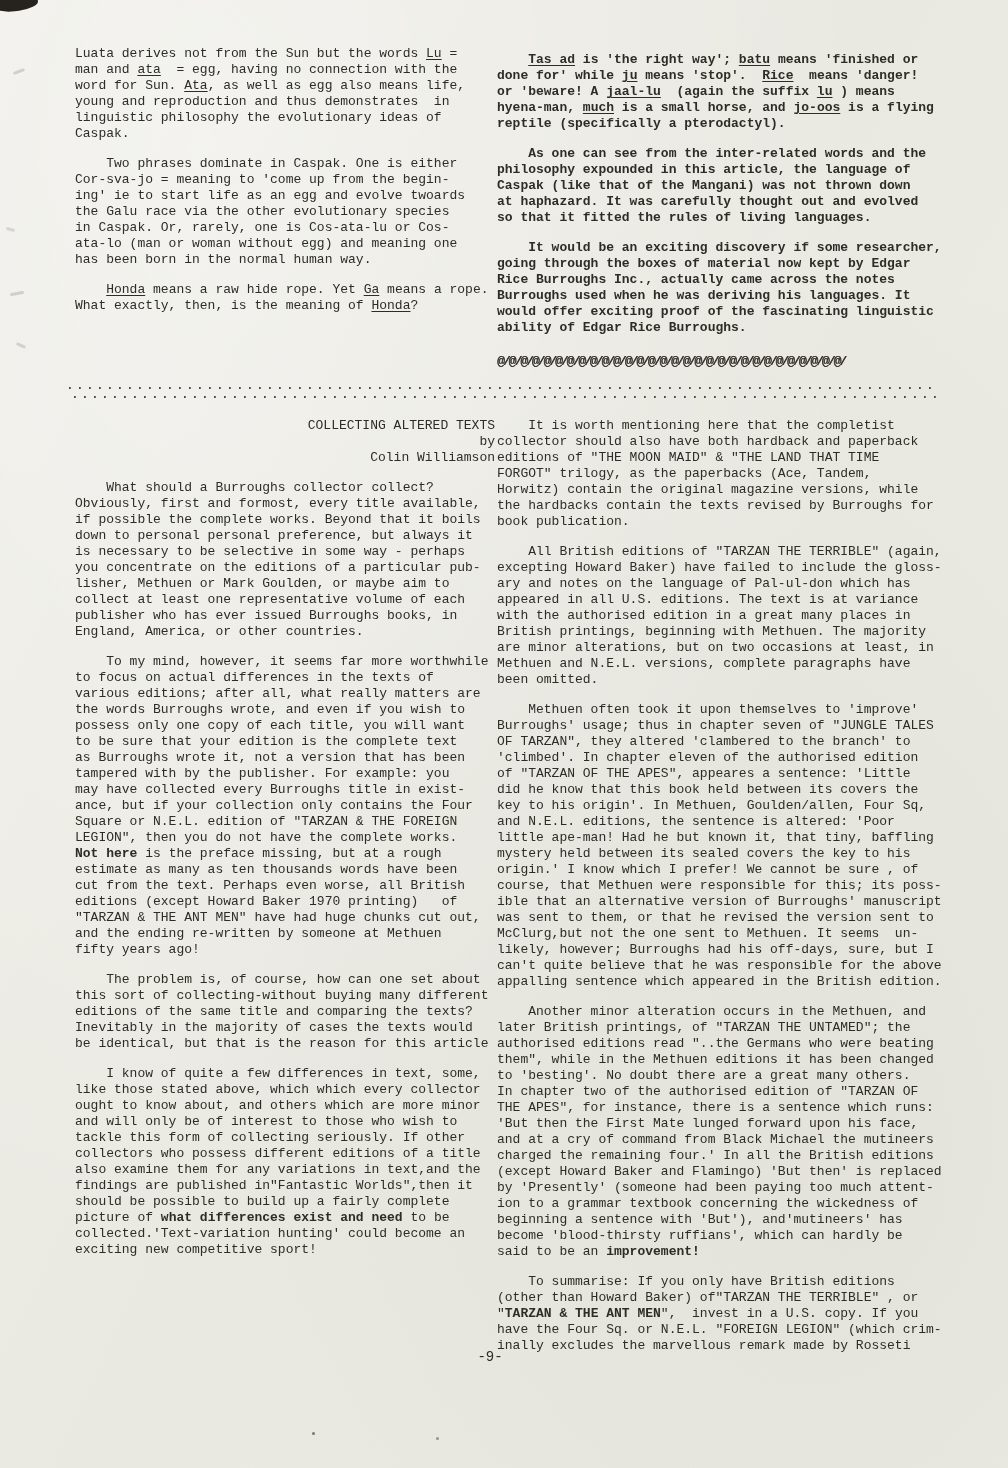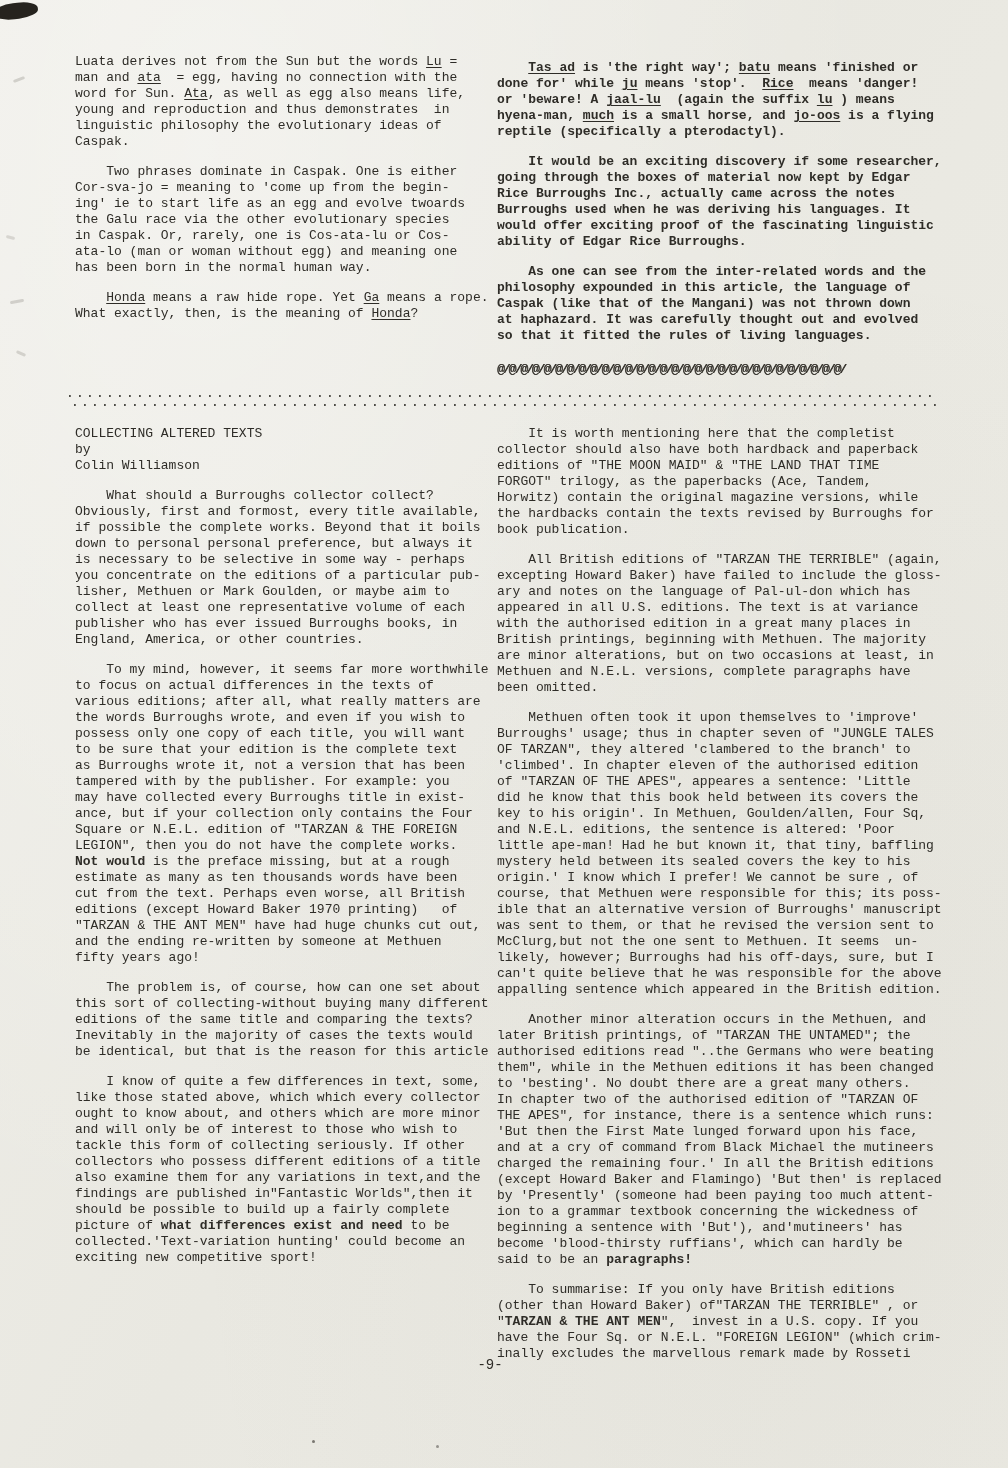--- a/index.html
+++ b/index.html
@@ -7,36 +7,36 @@
     width:1008px; height:1468px;
     background:
       radial-gradient(ellipse at 20% 10%, rgba(255,255,255,.35), rgba(255,255,255,0) 60%),
       radial-gradient(ellipse at 85% 80%, rgba(120,115,100,.07), rgba(120,115,100,0) 55%),
       linear-gradient(115deg, #efeee8, #e9e8e1 48%, #edece5);
     font-family:"Liberation Mono", monospace;
     color:#2e2c27;
     position:relative;
     overflow:hidden;
   }
-  #page { position:absolute; inset:0;margin-top:8px; }
+  #page { position:absolute; inset:0; }
   .col { position:absolute; }
   .para {
     margin:0 0 14px 0;
     font-size:13px;
     line-height:16px;
     white-space:pre;
     letter-spacing:0;
   }
   .para b { font-weight:bold; }
   .para u { text-underline-offset:2px; }
   #s1-left  { left:75px;  top:46px;  width:420px; }
   #s1-right { left:497px; top:52px;  width:456px;font-weight:bold; }
   #s2-left  { left:75px;  top:418px; width:420px; }
   #s2-right { left:497px; top:418px; width:456px; }
-  .heading-block { text-align:left; margin-bottom:14px; }
+  .heading-block { text-align:right; margin-bottom:14px; }
   .heading-line { font-size:13px; line-height:16px; white-space:pre; }
   #divider-ornament {
     position:absolute; left:497px; top:354px; width:450px; height:20px;
     overflow:hidden; white-space:nowrap;
     font-size:13px; letter-spacing:-2px; color:#35322c;
     text-shadow:0.5px 0 0 #35322c;
   }
   #divider-dots {
     position:absolute; left:66px; top:381px; width:872px; height:22px;
     overflow:hidden;
@@ -93,31 +93,31 @@
       <p class="para">    <u>Honda</u> means a raw hide rope. Yet <u>Ga</u> means a rope.
 What exactly, then, is the meaning of <u>Honda</u>?</p>
     </div>
 
   <div id="s1-right" class="col">
       <p class="para">    <u>Tas ad</u> is 'the right way'; <u>batu</u> means 'finished or
 done for' while <u>ju</u> means 'stop'.  <u>Rice</u>  means 'danger!
 or 'beware! A <u>jaal-lu</u>  (again the suffix <u>lu</u> ) means
 hyena-man, <u>much</u> is a small horse, and <u>jo-oos</u> is a flying
 reptile (specifically a pterodactyl).</p>
+      <p class="para">    As one can see from the inter-related words and the
+philosophy expounded in this article, the language of
+Caspak (like that of the Mangani) was not thrown down
+at haphazard. It was carefully thought out and evolved
+so that it fitted the rules of living languages.</p>
       <p class="para">    It would be an exciting discovery if some researcher,
 going through the boxes of material now kept by Edgar
 Rice Burroughs Inc., actually came across the notes
 Burroughs used when he was deriving his languages. It
 would offer exciting proof of the fascinating linguistic
 ability of Edgar Rice Burroughs.</p>
-      <p class="para">    As one can see from the inter-related words and the
-philosophy expounded in this article, the language of
-Caspak (like that of the Mangani) was not thrown down
-at haphazard. It was carefully thought out and evolved
-so that it fitted the rules of living languages.</p>
     </div>
 
   <div id="divider-ornament">@/@/@/@/@/@/@/@/@/@/@/@/@/@/@/@/@/@/@/@/@/@/@/@/@/@/@/@/@/@/</div>
 
   <div id="divider-dots">
     <div class="dots-row">....................................................................................................</div>
     <div class="dots-row second">....................................................................................................</div>
   </div>
 
   <div id="s2-left" class="col">
@@ -142,21 +142,21 @@
 various editions; after all, what really matters are
 the words Burroughs wrote, and even if you wish to
 possess only one copy of each title, you will want
 to be sure that your edition is the complete text
 as Burroughs wrote it, not a version that has been
 tampered with by the publisher. For example: you
 may have collected every Burroughs title in exist-
 ance, but if your collection only contains the Four
 Square or N.E.L. edition of "TARZAN &amp; THE FOREIGN
 LEGION", then you do not have the complete works.
-<b>Not would</b> is the preface missing, but at a rough
+<b>Not here</b> is the preface missing, but at a rough
 estimate as many as ten thousands words have been
 cut from the text. Perhaps even worse, all British
 editions (except Howard Baker 1970 printing)   of
 "TARZAN &amp; THE ANT MEN" have had huge chunks cut out,
 and the ending re-written by someone at Methuen
 fifty years ago!</p>
         <p class="para">    The problem is, of course, how can one set about
 this sort of collecting-without buying many different
 editions of the same title and comparing the texts?
 Inevitably in the majority of cases the texts would
@@ -219,21 +219,21 @@
 In chapter two of the authorised edition of "TARZAN OF
 THE APES", for instance, there is a sentence which runs:
 'But then the First Mate lunged forward upon his face,
 and at a cry of command from Black Michael the mutineers
 charged the remaining four.' In all the British editions
 (except Howard Baker and Flamingo) 'But then' is replaced
 by 'Presently' (someone had been paying too much attent-
 ion to a grammar textbook concerning the wickedness of
 beginning a sentence with 'But'), and'mutineers' has
 become 'blood-thirsty ruffians', which can hardly be
-said to be an <b>paragraphs!</b></p>
+said to be an <b>improvement!</b></p>
       <p class="para">    To summarise: If you only have British editions
 (other than Howard Baker) of"TARZAN THE TERRIBLE" , or
 "<b>TARZAN &amp; THE ANT MEN</b>",  invest in a U.S. copy. If you
 have the Four Sq. or N.E.L. "FOREIGN LEGION" (which crim-
 inally excludes the marvellous remark made by Rosseti</p>
     </div>
 
   <div id="page-number">-9-</div>
 
 </div>

